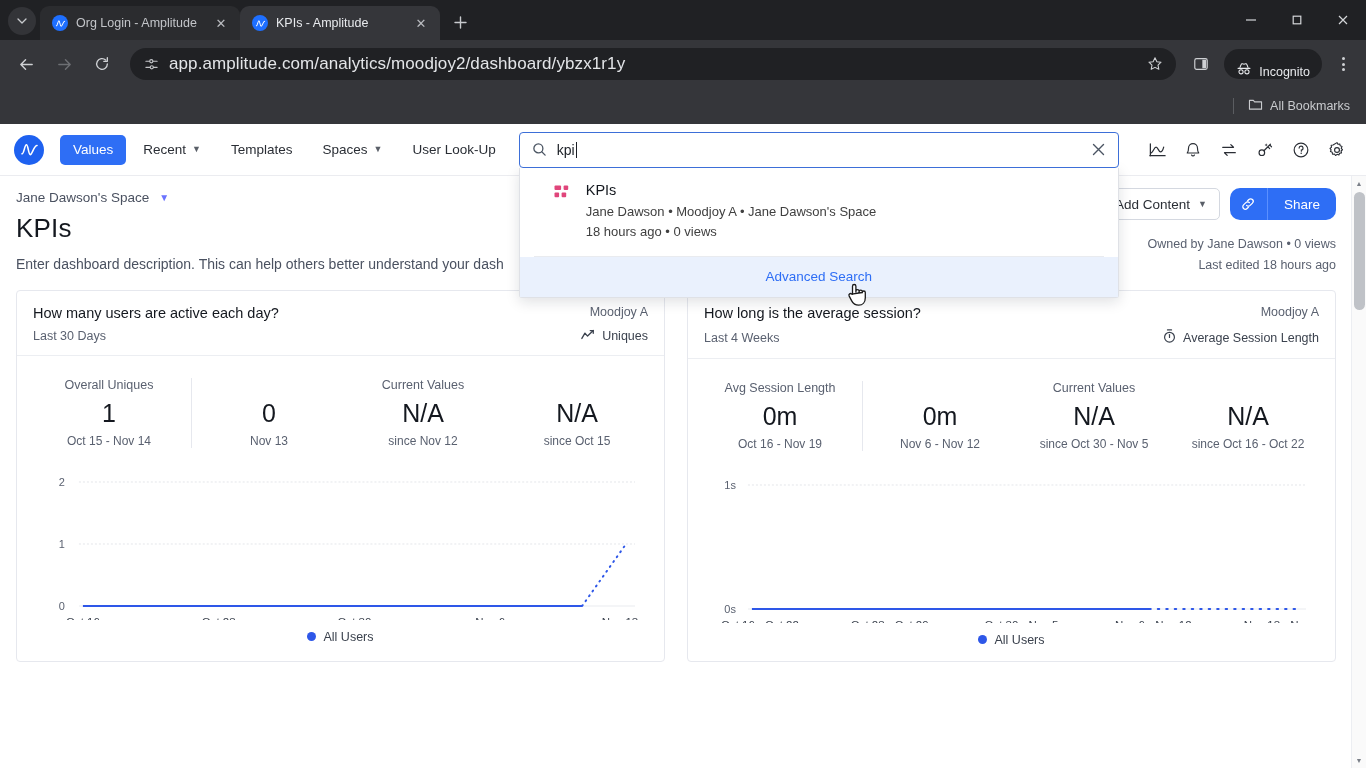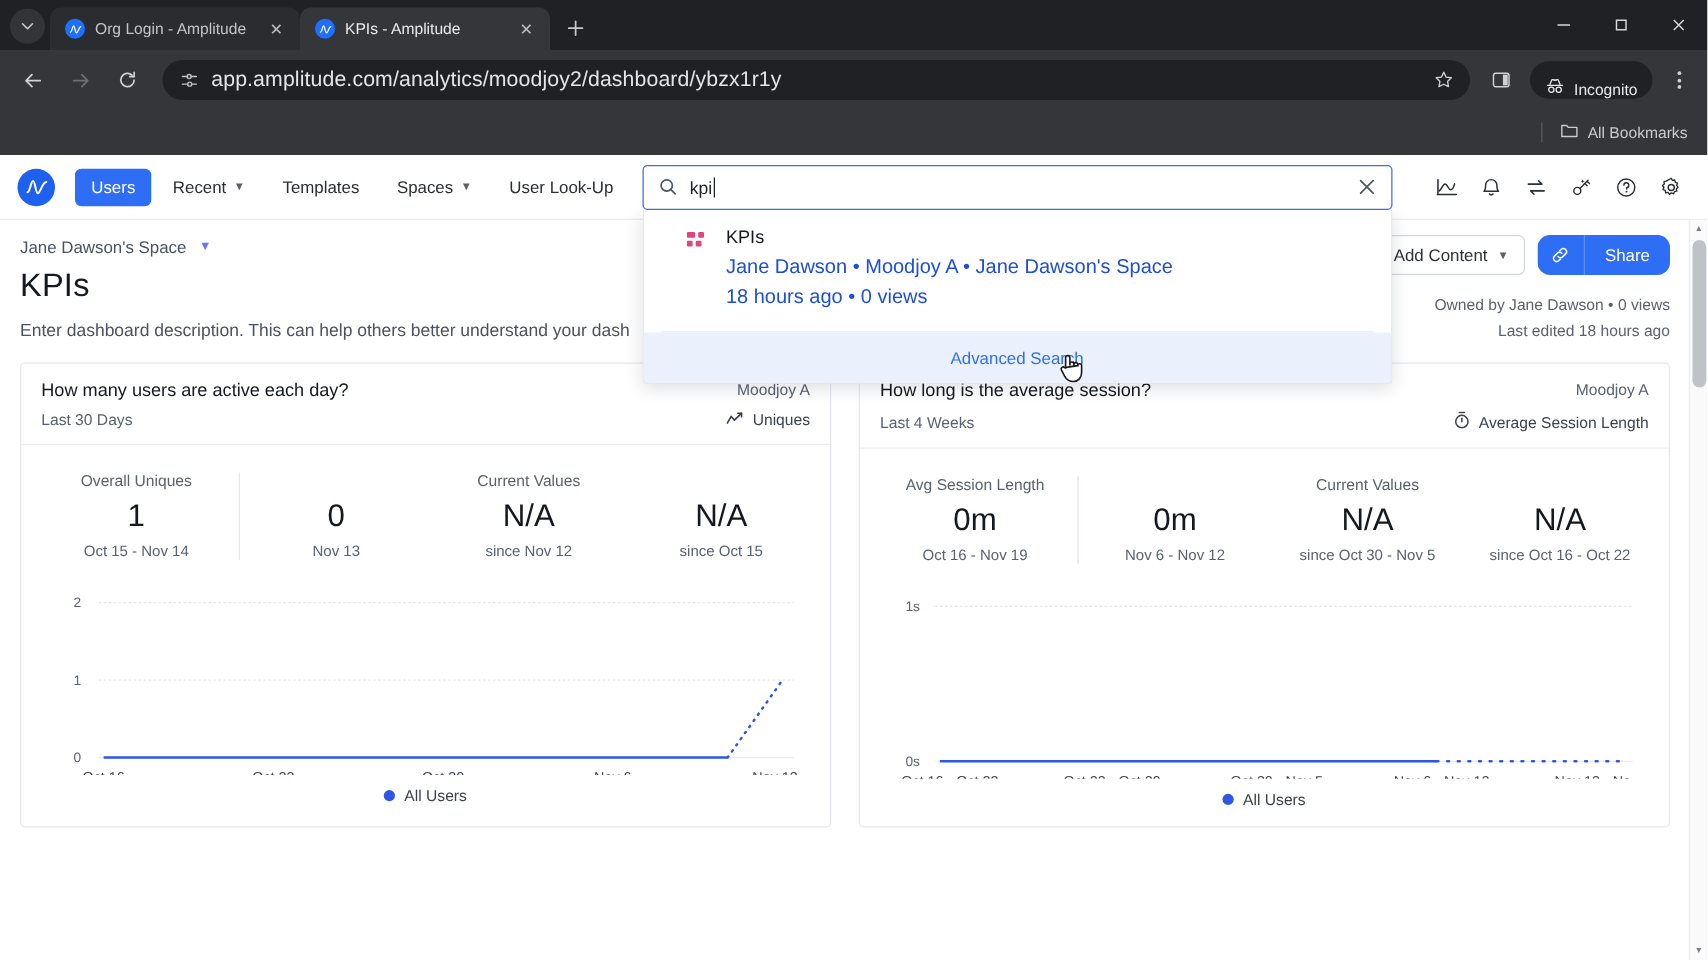--- a/index.html
+++ b/index.html
@@ -159,21 +159,21 @@
   .dropdown {
     position: absolute; top: 36px; left: 0; width: 600px;
     background: #fff; border: 1px solid #dfe1e6;
     border-top: none; box-shadow: 0 4px 14px rgba(16,24,40,.13);
     z-index: 30; border-radius: 0 0 3px 3px;
   }
   .dd-result { display: flex; gap: 14px; padding: 14px 14px 14px 34px; }
   .dd-icon { flex: 0 0 18px; margin-top: 3px; }
   .dd-body { flex: 1; }
   .dd-title { font-size: 14.5px; color: #14181f; margin-bottom: 4px; }
-  .dd-meta { font-size: 16px; color: #1d4ed8; line-height: 1.55; }
+  .dd-meta { font-size: 13px; color: #404040; line-height: 1.55; }
   .dd-sep { height: 1px; background: #e9ebef; margin: 0 14px; }
   .dd-advanced {
     background: #eaf1fd; height: 40px; display: flex;
     align-items: center; justify-content: center;
     color: #2e6ef5; font-size: 13.5px; position: relative;
   }
 
   .appnav-right { margin-left: auto; display: flex; align-items: center; gap: 6px; }
   .icon-btn {
     width: 30px; height: 30px; display: flex; align-items: center;
@@ -414,21 +414,21 @@
 
   <div class="app">
 
     <div class="appnav">
       <div class="logo">
         <svg width="19" height="19" viewBox="0 0 24 24">
             <path d="M2.5 17.5c2.6 0 3.3-11.5 5.6-11.5S10.6 18.5 13 18.5 17.6 7 21.5 7" stroke="#fff" stroke-width="2" fill="none" stroke-linecap="round"></path>
           </svg>
       </div>
       <div class="create-btn">
-        <span>Users</span>
+        <span>Values</span>
       </div>
 
       <div class="nav-link">
         <span>Recent</span>
         <span class="caret">▼</span>
       </div>
       <div class="nav-link">
         <span>Templates</span>
       </div>
       <div class="nav-link">

